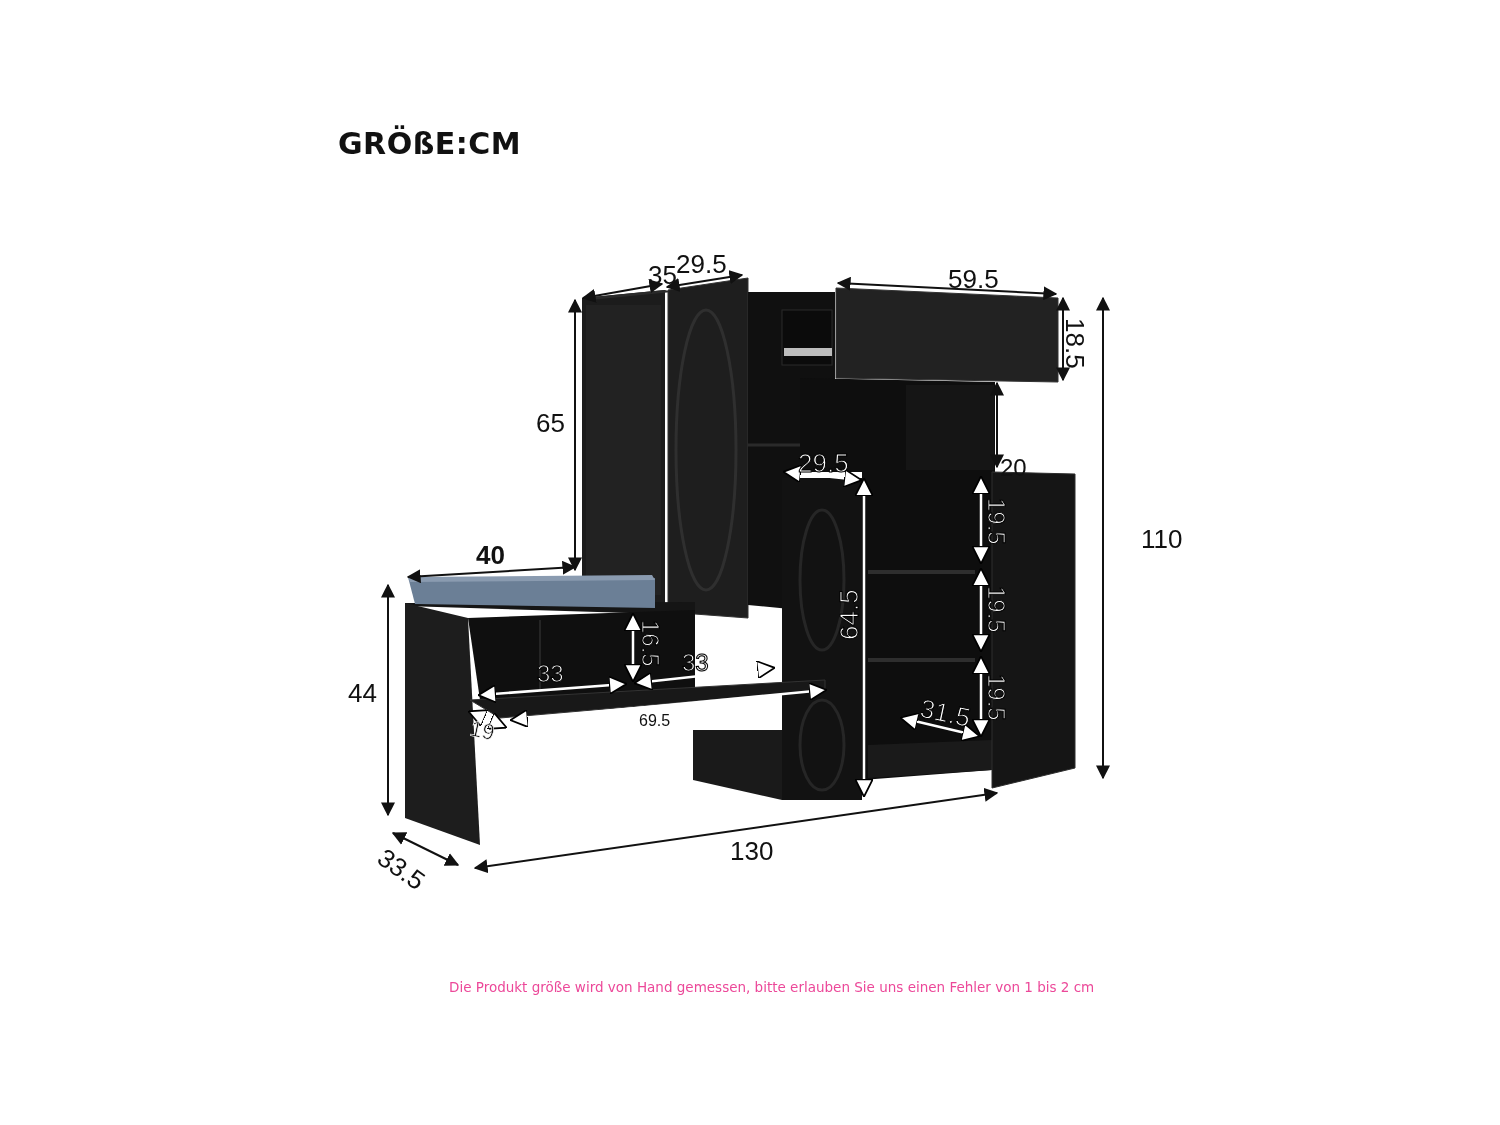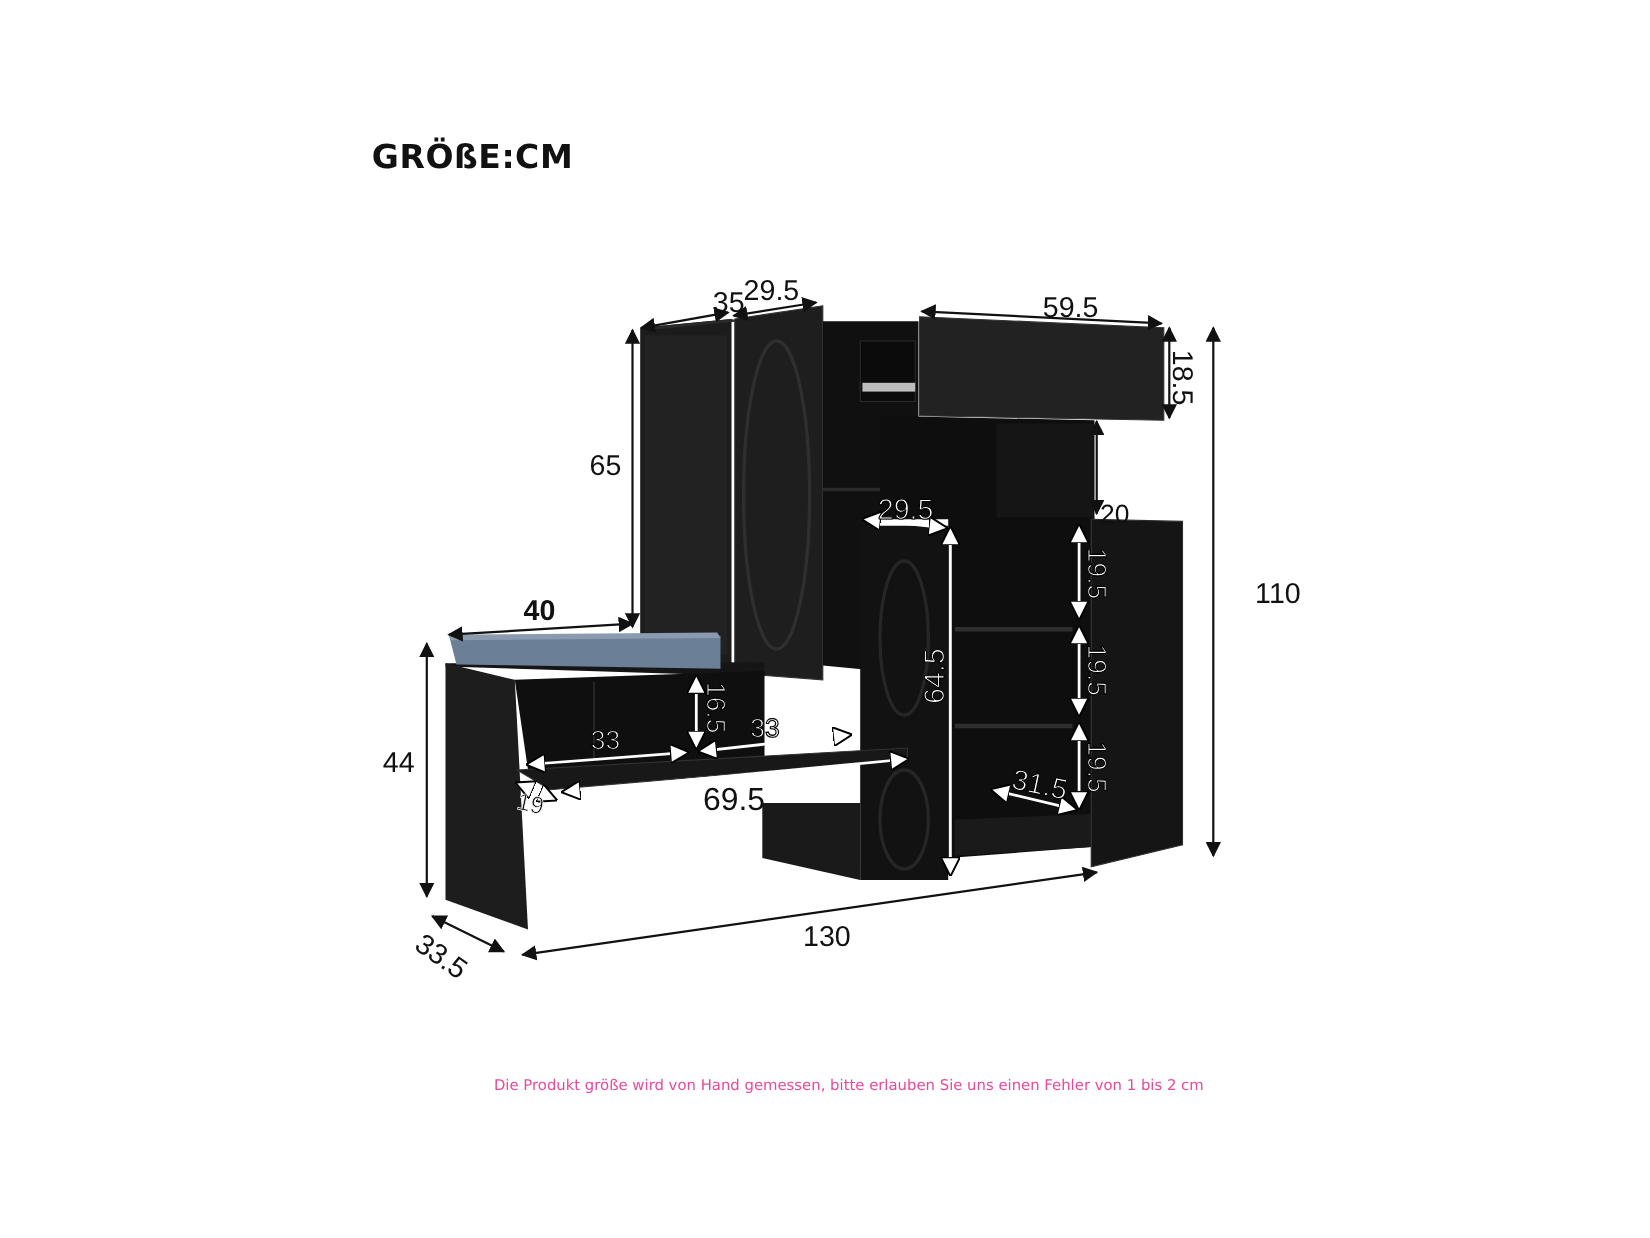--- a/index.html
+++ b/index.html
@@ -119,18 +119,18 @@
 <div class="dim light" style="left:836px;top:640px;transform-origin:left top;transform:rotate(-90deg);">64.5</div>
 <div class="dim light rot90" style="left:1008px;top:498px;font-size:24px;">19.5</div>
 <div class="dim light rot90" style="left:1008px;top:586px;font-size:24px;">19.5</div>
 <div class="dim light rot90" style="left:1008px;top:674px;font-size:24px;">19.5</div>
 <div class="dim light" style="left:920px;top:700px;transform:rotate(12deg);">31.5</div>
 <div class="dim" style="left:476px;top:542px;font-weight:bold;">40</div>
 <div class="dim" style="left:348px;top:680px;">44</div>
 <div class="dim light rot90" style="left:662px;top:620px;font-size:24px;">16.5</div>
 <div class="dim light" style="left:537px;top:662px;font-size:24px;">33</div>
 <div class="dim light" style="left:682px;top:651px;font-size:24px;">33</div>
-<div class="dim" style="left:639px;top:713px;font-size:29px;">69.5</div>
+<div class="dim" style="left:639px;top:713px;font-size:16px;">69.5</div>
 <div class="dim outline" style="left:470px;top:720px;font-size:22px;transform:rotate(12deg);">19</div>
 <div class="dim" style="left:388px;top:844px;transform:rotate(35deg);transform-origin:left top;">33.5</div>
 <div class="dim" style="left:730px;top:838px;">130</div>
 
 <div class="footnote">Die Produkt größe wird von Hand gemessen, bitte erlauben Sie uns einen Fehler von 1 bis 2 cm</div>
 
 </body></html>

